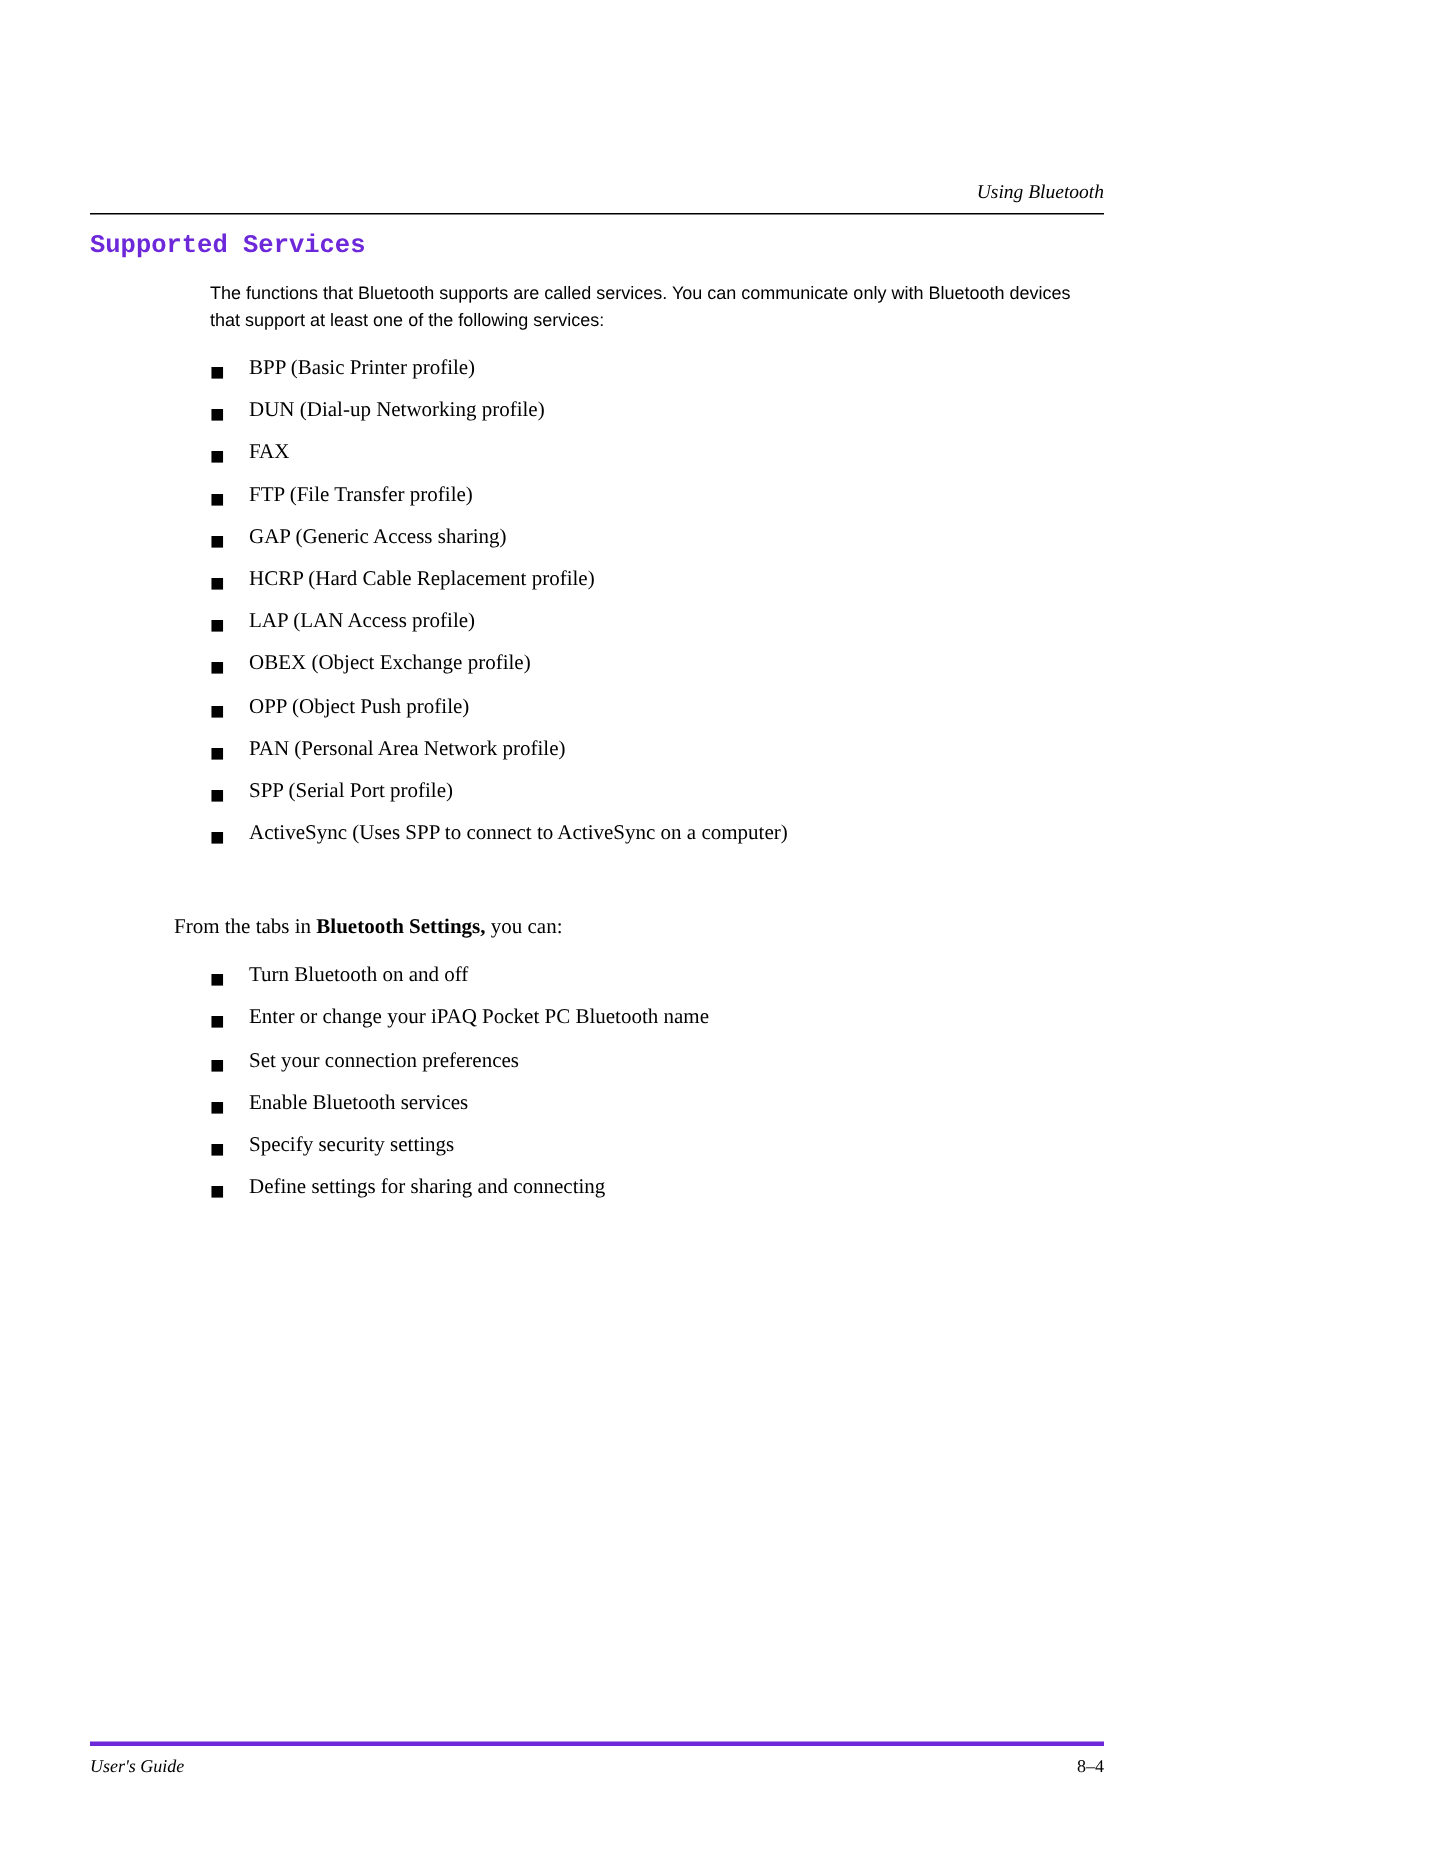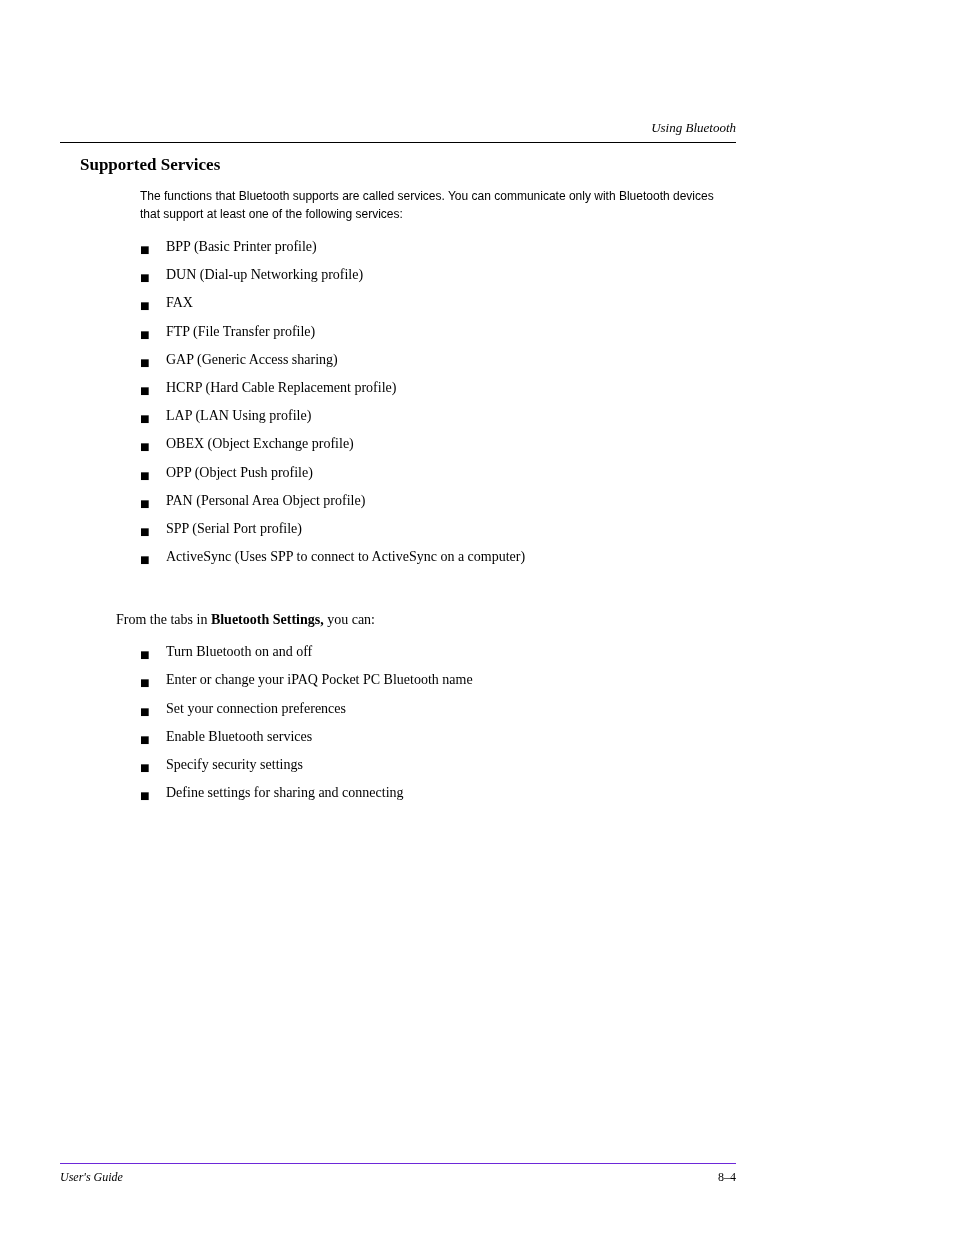--- a/index.html
+++ b/index.html
@@ -47,26 +47,25 @@
 
     .content-area {
       position: absolute;
       top: 155px;
       left: 60px;
       right: 60px;
       bottom: 120px;
     }
 
     .section-title-small {
-      font-family: Liberation Serif, serif;
+      font-family: Liberation Mono, monospace;
       font-size: 17px;
       font-weight: bold;
-      color: #000000;
+      color: #6d28d9;
       margin-bottom: 12px;
-      margin-left: 20px;
     }
 
     .section-title-large {
       font-family: Arial, Helvetica, sans-serif;
       font-size: 24px;
       font-weight: bold;
       color: #000;
       margin-bottom: 14px;
     }
 
@@ -122,21 +121,21 @@
 
     .bold-inline {
       font-weight: bold;
     }
 
     .footer-area {
       position: absolute;
       bottom: 50px;
       left: 60px;
       right: 60px;
-      border-top: 1px solid #6d28d9;
+      border-top: 3px solid #6d28d9;
       padding-top: 6px;
       display: flex;
       justify-content: space-between;
       align-items: center;
       gap: 20px;
     }
 
     .footer-left {
       font-family: Times New Roman, serif;
       font-size: 12px;
@@ -185,33 +184,33 @@
           <li>
             <span class="bullet-icon">■</span>
             <span>GAP (Generic Access sharing)</span>
           </li>
           <li>
             <span class="bullet-icon">■</span>
             <span>HCRP (Hard Cable Replacement profile)</span>
           </li>
           <li>
             <span class="bullet-icon">■</span>
-            <span>LAP (LAN Using profile)</span>
+            <span>LAP (LAN Access profile)</span>
           </li>
           <li>
             <span class="bullet-icon">■</span>
             <span>OBEX (Object Exchange profile)</span>
           </li>
           <li>
             <span class="bullet-icon">■</span>
             <span>OPP (Object Push profile)</span>
           </li>
           <li>
             <span class="bullet-icon">■</span>
-            <span>PAN (Personal Area Object profile)</span>
+            <span>PAN (Personal Area Network profile)</span>
           </li>
           <li>
             <span class="bullet-icon">■</span>
             <span>SPP (Serial Port profile)</span>
           </li>
           <li>
             <span class="bullet-icon">■</span>
             <span>ActiveSync (Uses SPP to connect to ActiveSync on a computer)</span>
           </li>
         </ul>

